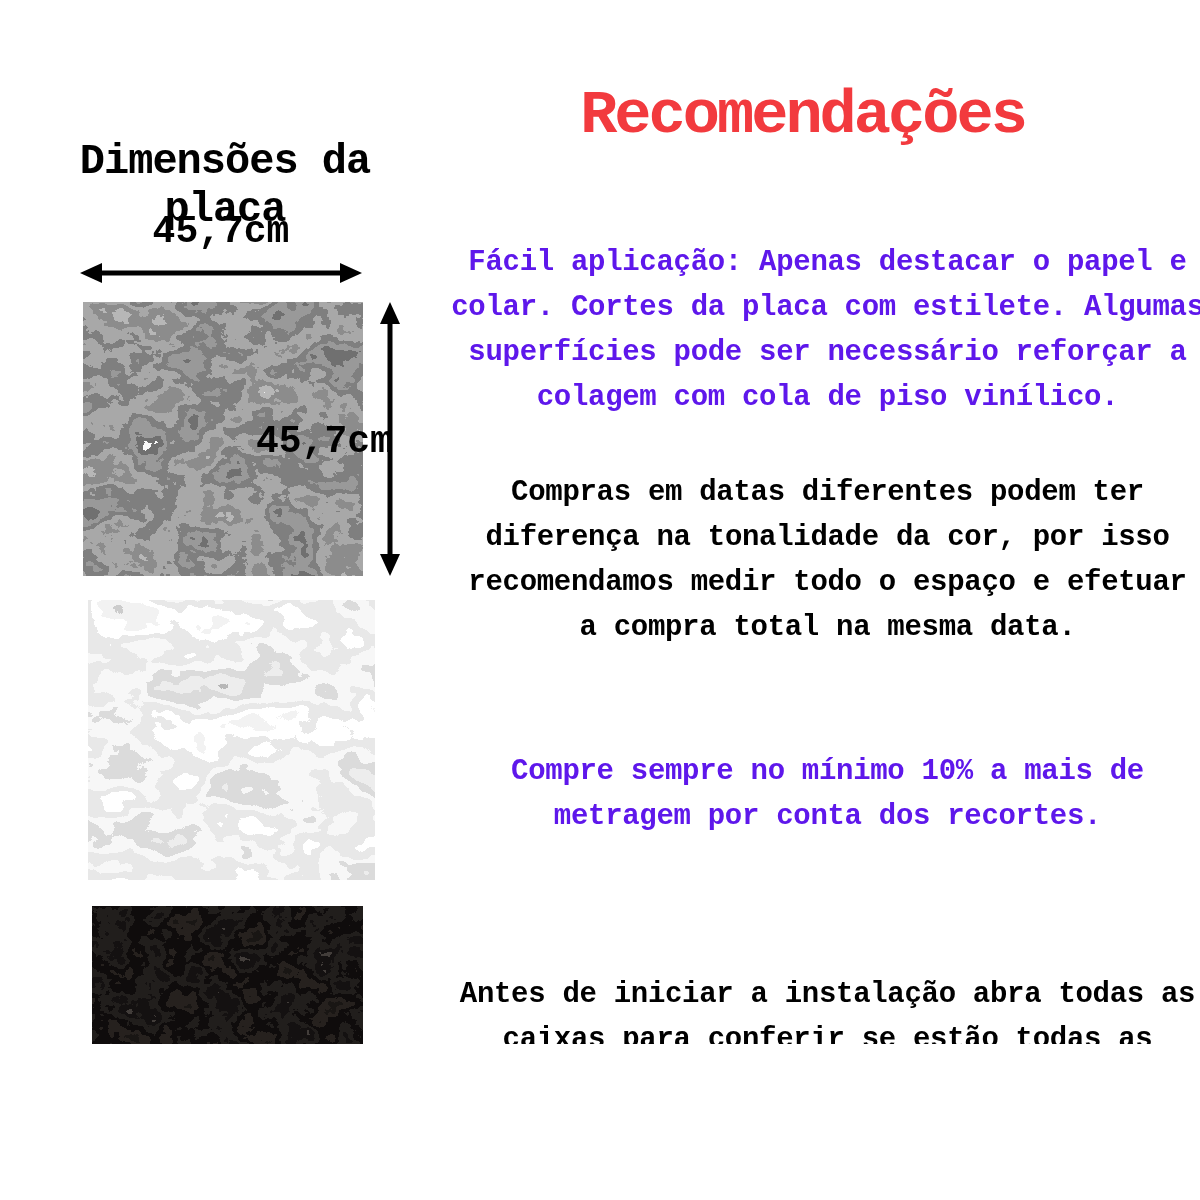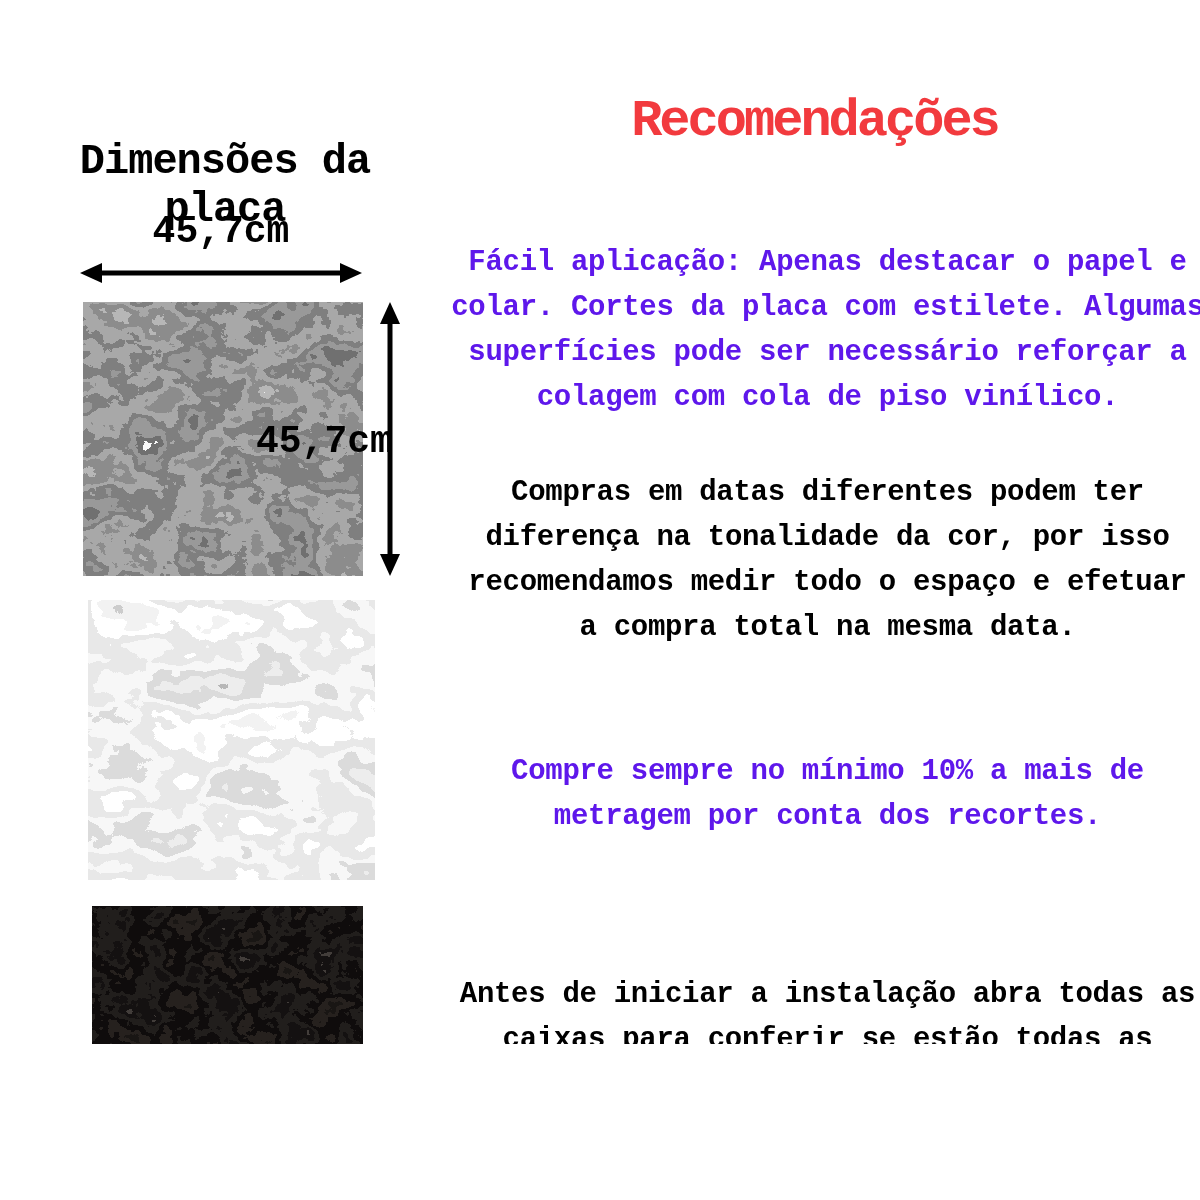--- a/index.html
+++ b/index.html
@@ -22,22 +22,22 @@
   .tile svg{display:block;}
   .tile-gray{left:83px;top:302px;width:280px;height:274px;}
   .tile-white{left:88px;top:600px;width:287px;height:280px;}
   .tile-black{left:92px;top:906px;width:271px;height:266px;}
   .height-label{
     position:absolute;left:256px;top:420px;width:200px;
     font-size:38px;font-weight:800;text-align:left;color:#000;z-index:5;
   }
   
   .reco-title{
-    position:absolute;left:430px;top:80px;width:745px;margin:12px;
-    font-size:52px;font-weight:800;letter-spacing:-3px;text-align:center;
+    position:absolute;left:430px;top:80px;width:745px;margin:0;
+    font-size:62px;font-weight:800;letter-spacing:-3px;text-align:center;
   }
   .reco-para{
     position:absolute;left:450px;width:755px;margin:0;
     font-size:29px;font-weight:700;line-height:45px;letter-spacing:-0.3px;
     text-align:center;white-space:pre-line;
   }
   .para-0{top:240px;}
   .para-1{top:470px;}
   .para-2{top:749px;}
   .para-3{top:972px;}

